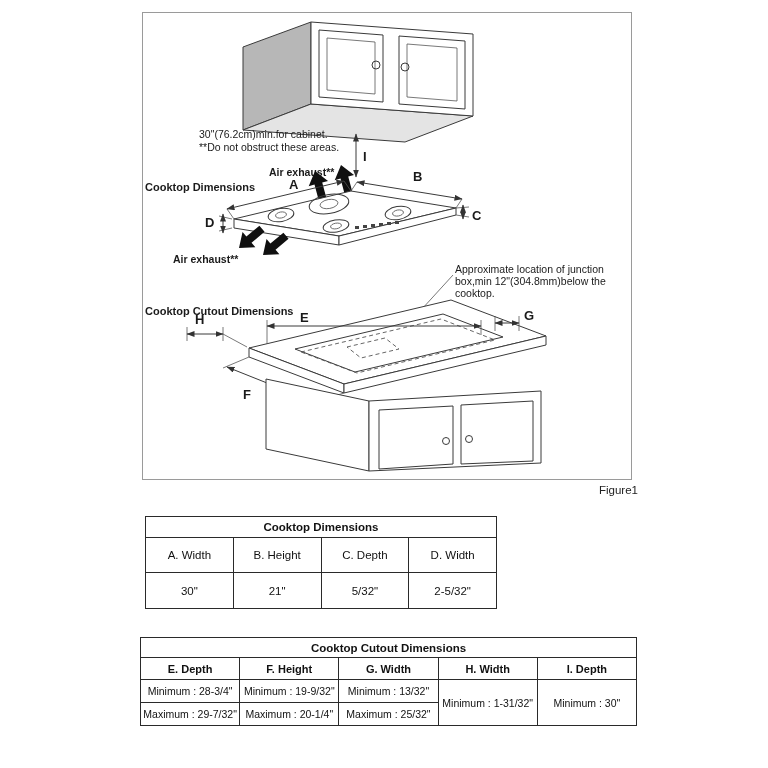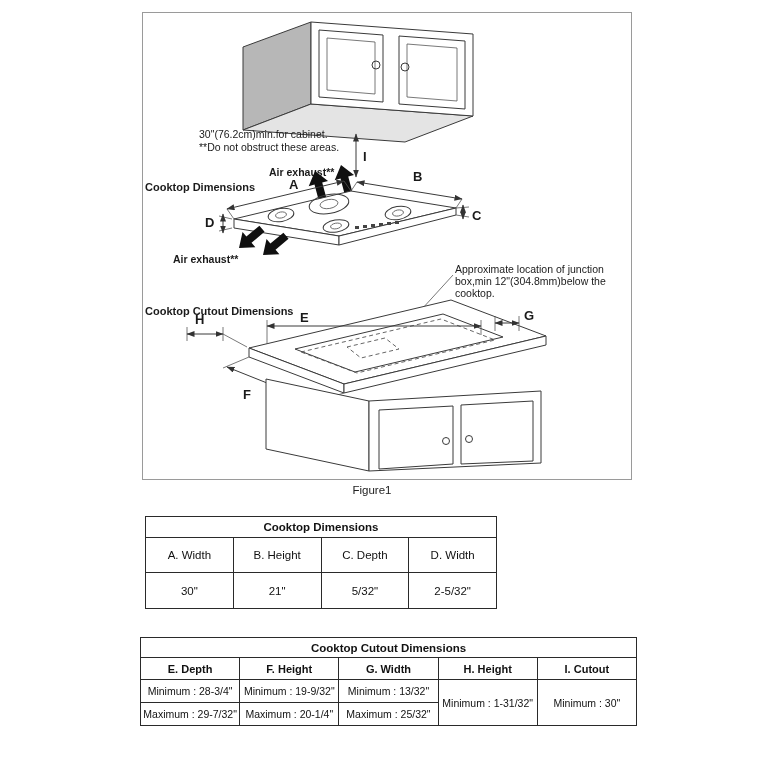--- a/index.html
+++ b/index.html
@@ -1,18 +1,18 @@
 <!DOCTYPE html>
 <html><head>
 <meta charset="utf-8">
 <style>
   html,body{margin:0;padding:0;background:#fff;}
   body{width:768px;height:768px;position:relative;font-family:"Liberation Sans",sans-serif;color:#111;}
   .figure-box{position:absolute;left:142px;top:12px;width:488px;height:466px;border:1px solid #9a9a9a;background:#fff;}
-  .figure-caption{position:absolute;left:128px;top:484px;width:488px;text-align:center;font-size:11.5px;color:#222;}
+  .figure-caption{position:absolute;left:150px;top:484px;width:488px;text-align:right;font-size:11.5px;color:#222;}
   svg{display:block;}
   svg text{font-family:"Liberation Sans",sans-serif;fill:#1a1a1a;}
   .note{font-size:10.5px;}
   .seclabel{font-size:11px;font-weight:bold;}
   .dimletter{font-size:13px;font-weight:bold;}
   .ln{stroke:#3a3a3a;stroke-width:1;fill:none;}
   .lnthin{stroke:#555;stroke-width:0.8;fill:none;}
   .face{stroke:#3a3a3a;stroke-width:1;fill:#fff;}
   .faceshade{stroke:#3a3a3a;stroke-width:1;fill:#b7b7b7;}
   .faceunder{stroke:#3a3a3a;stroke-width:1;fill:#e4e4e4;}
@@ -206,22 +206,22 @@
 <div class="tablewrap t2">
   <table>
     <tbody>
         <tr>
       <th class="title-cell" colspan="5">Cooktop Cutout Dimensions</th>
     </tr>
     <tr>
       <td class="head-cell">E. Depth</td>
       <td class="head-cell">F. Height</td>
       <td class="head-cell">G. Width</td>
-      <td class="head-cell">H. Height</td>
-      <td class="head-cell">I. Cutout</td>
+      <td class="head-cell">H. Width</td>
+      <td class="head-cell">I. Depth</td>
     </tr>
     <tr>
       <td class="val-cell">Minimum : 28-3/4"</td>
       <td class="val-cell">Minimum : 19-9/32"</td>
       <td class="val-cell">Minimum : 13/32"</td>
       <td class="val-cell" rowspan="2">Minimum : 1-31/32"</td>
       <td class="val-cell" rowspan="2">Minimum : 30"</td>
     </tr>
     <tr>
       <td class="val-cell">Maximum : 29-7/32"</td>

